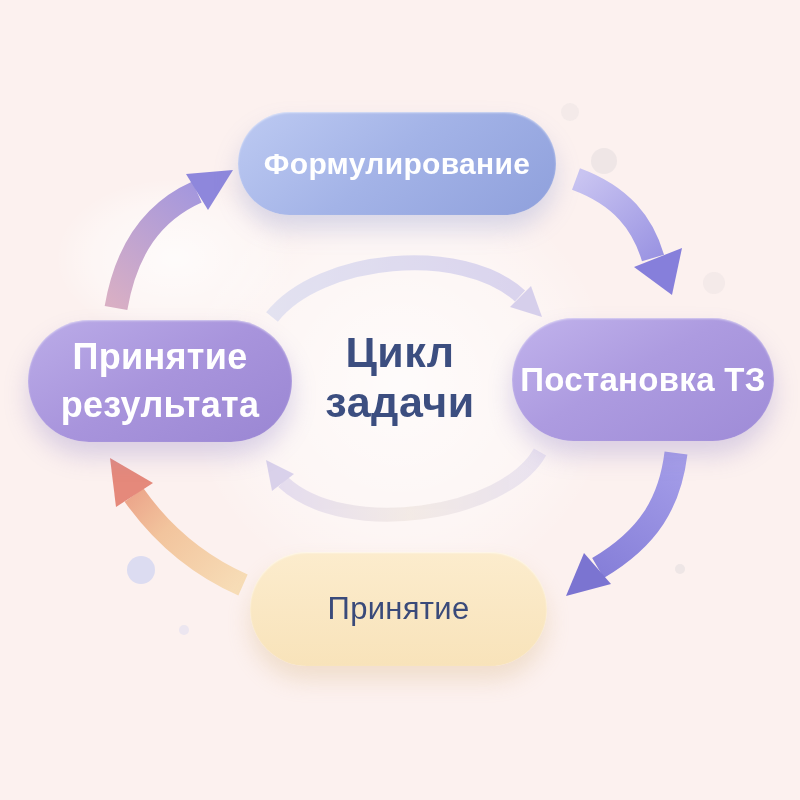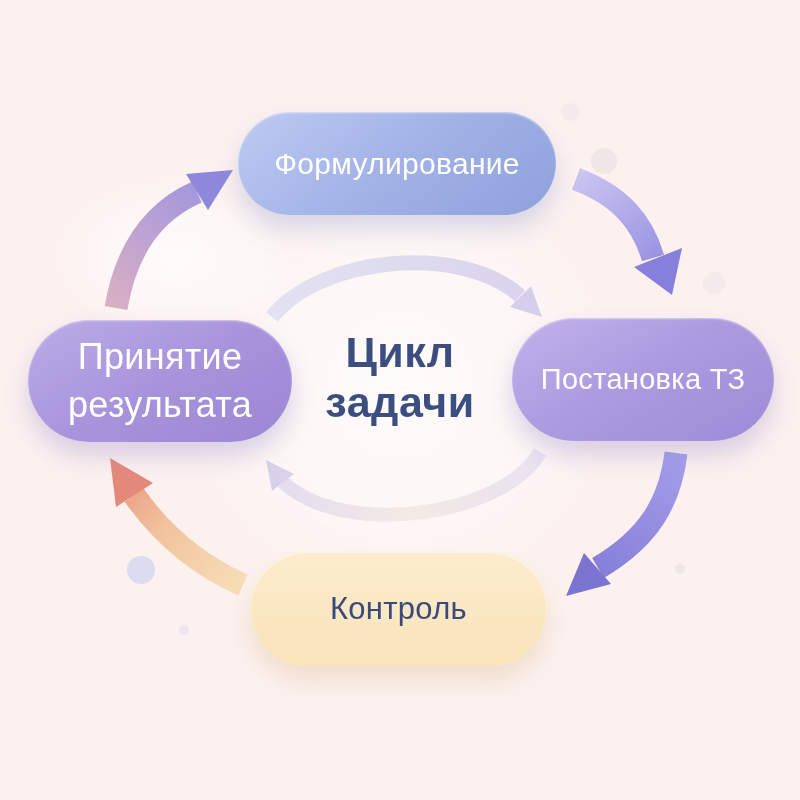--- a/index.html
+++ b/index.html
@@ -7,33 +7,33 @@
     width:800px;height:800px;overflow:hidden;
     font-family:"Liberation Sans","DejaVu Sans",sans-serif;
     background:#fcf1ef;
   }
   .canvas{position:relative;width:800px;height:800px;background:#fcf1ef;}
   .layer{position:absolute;left:0;top:0;width:800px;height:800px;}
   .pill{
     position:absolute;display:flex;align-items:center;justify-content:center;
     text-align:center;border-radius:999px;
   }
-  .pill .label{color:#ffffff;font-weight:400;letter-spacing:.3px;}
+  .pill .label{color:#ffffff;font-weight:700;letter-spacing:.3px;}
   .pill-formulation{
     left:238px;top:112px;width:318px;height:103px;
     background:linear-gradient(140deg,#bdcaf2 0%,#a3b3e7 48%,#8fa0dc 100%);
     box-shadow:0 14px 24px rgba(125,140,205,.28), inset 0 1px 2px rgba(255,255,255,.55);
   }
   .pill-formulation .label{font-size:30px;}
   .pill-spec{
     left:512px;top:318px;width:262px;height:123px;
     background:linear-gradient(150deg,#c1b3ec 0%,#ad9be0 45%,#9e8bd7 100%);
     box-shadow:0 14px 24px rgba(140,125,200,.30), inset 0 1px 2px rgba(255,255,255,.5);
   }
-  .pill-spec .label{font-size:29px;}
+  .pill-spec .label{font-size:33px;}
   .pill-acceptance{
     left:28px;top:320px;width:264px;height:122px;
     background:linear-gradient(150deg,#bbace8 0%,#a894dc 50%,#9a86d3 100%);
     box-shadow:0 14px 24px rgba(140,125,200,.30), inset 0 1px 2px rgba(255,255,255,.5);
   }
   .pill-acceptance .label{font-size:36px;line-height:1.32;width:205px;}
   .pill-control{
     left:250px;top:552px;width:297px;height:114px;
     background:linear-gradient(180deg,#fceccd 0%,#f8e3ba 100%);
     box-shadow:0 14px 22px rgba(215,180,125,.30), inset 0 1px 2px rgba(255,255,255,.7);
@@ -129,18 +129,18 @@
 
   <div class="pill pill-spec">
     <span class="label">Постановка ТЗ</span>
   </div>
 
   <div class="pill pill-acceptance">
     <span class="label">Принятие результата</span>
   </div>
 
   <div class="pill pill-control">
-    <span class="label">Контроль</span>
+    <span class="label">Принятие</span>
   </div>
 
   <div class="center-title">Цикл задачи</div>
 
 </div>
 
 </body></html>

